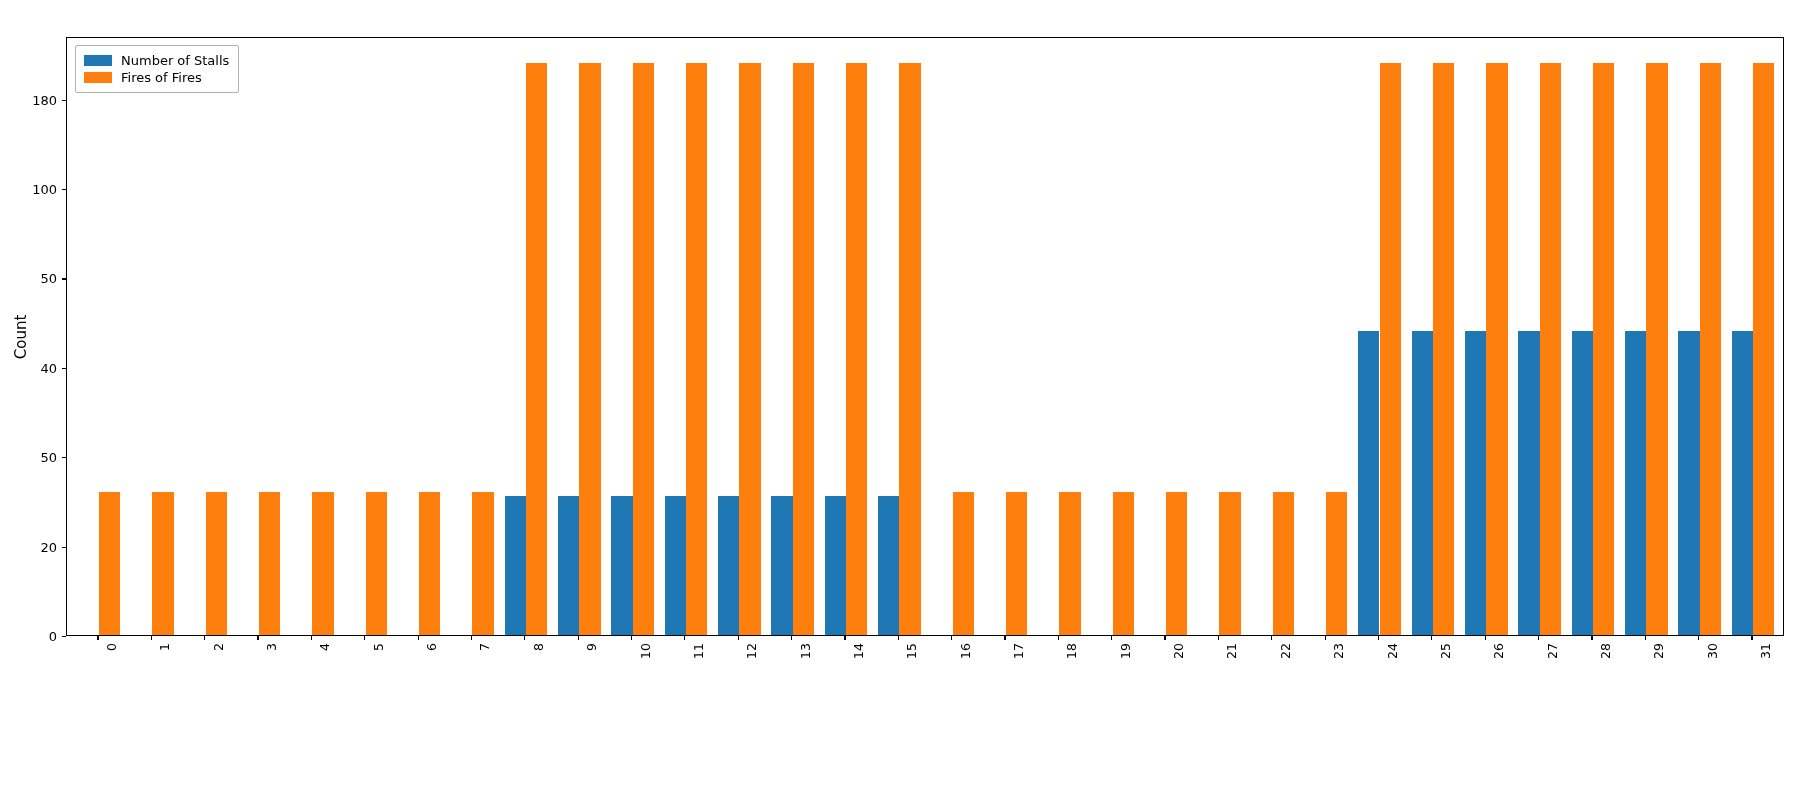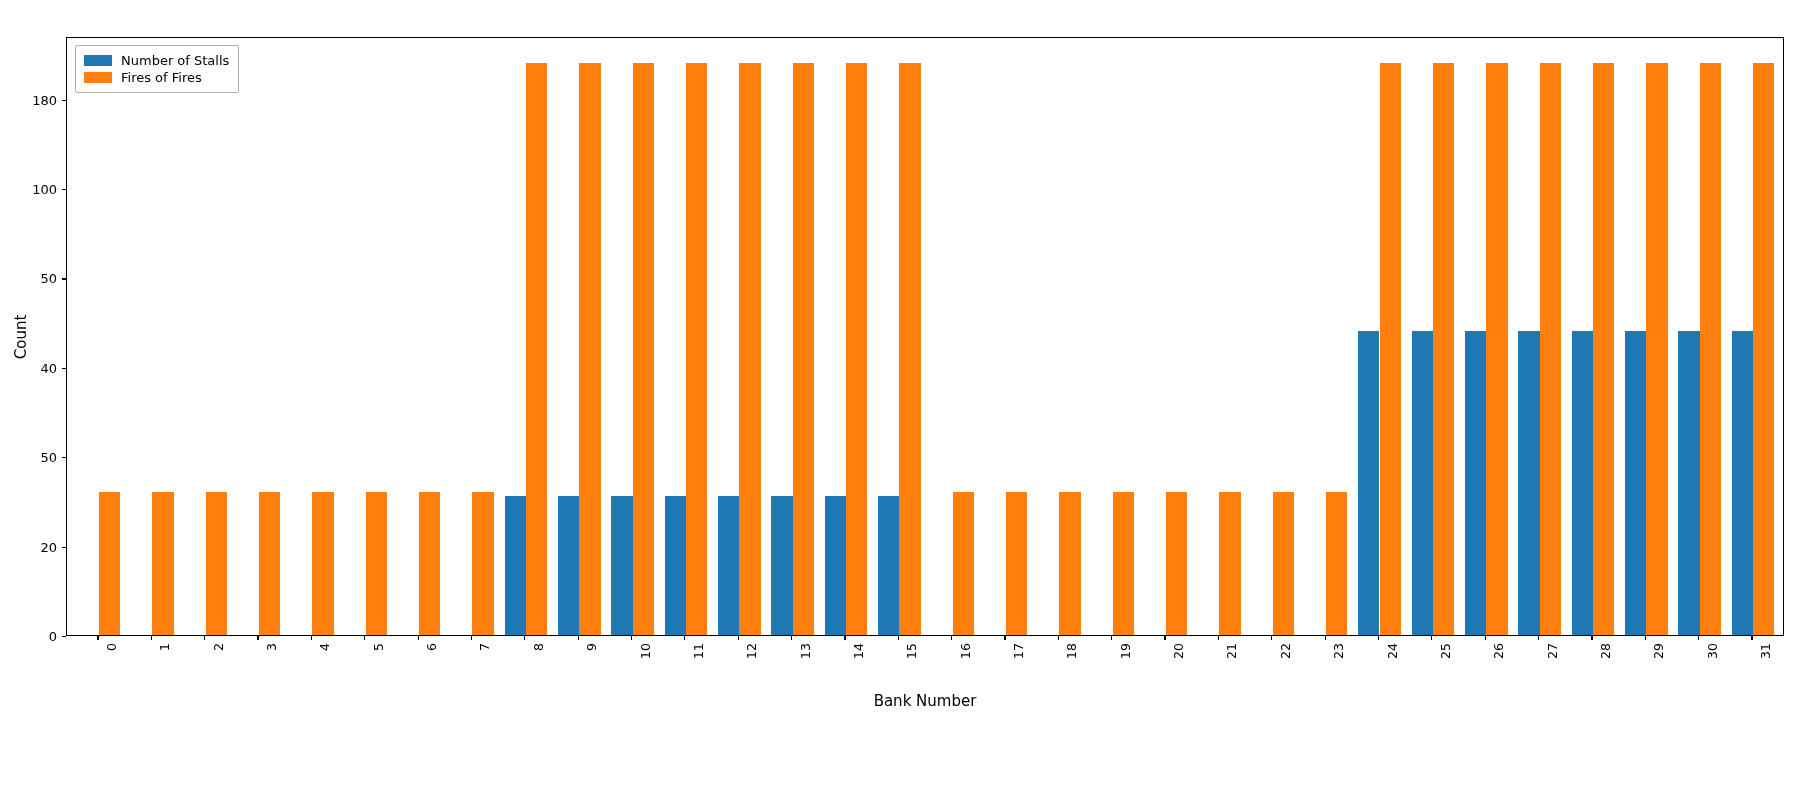--- a/index.html
+++ b/index.html
@@ -316,21 +316,20 @@
       <div class="x-ticklabel" style="left: 1318.51px;">24</div>
       <div class="x-ticklabel" style="left: 1371.86px;">25</div>
       <div class="x-ticklabel" style="left: 1425.22px;">26</div>
       <div class="x-ticklabel" style="left: 1478.57px;">27</div>
       <div class="x-ticklabel" style="left: 1531.93px;">28</div>
       <div class="x-ticklabel" style="left: 1585.28px;">29</div>
       <div class="x-ticklabel" style="left: 1638.63px;">30</div>
       <div class="x-ticklabel" style="left: 1691.99px;">31</div>
     </div>
 
-  <div id="x-axis-label">Bank Number</div>
 
   <div id="legend">
       <div class="legend-row">
         <span class="legend-swatch" style="background: rgb(31, 119, 180);"></span>
         <span class="legend-label">Number of Stalls</span>
       </div>
       <div class="legend-row">
         <span class="legend-swatch" style="background: rgb(255, 127, 14);"></span>
         <span class="legend-label">Fires of Fires</span>
       </div>

